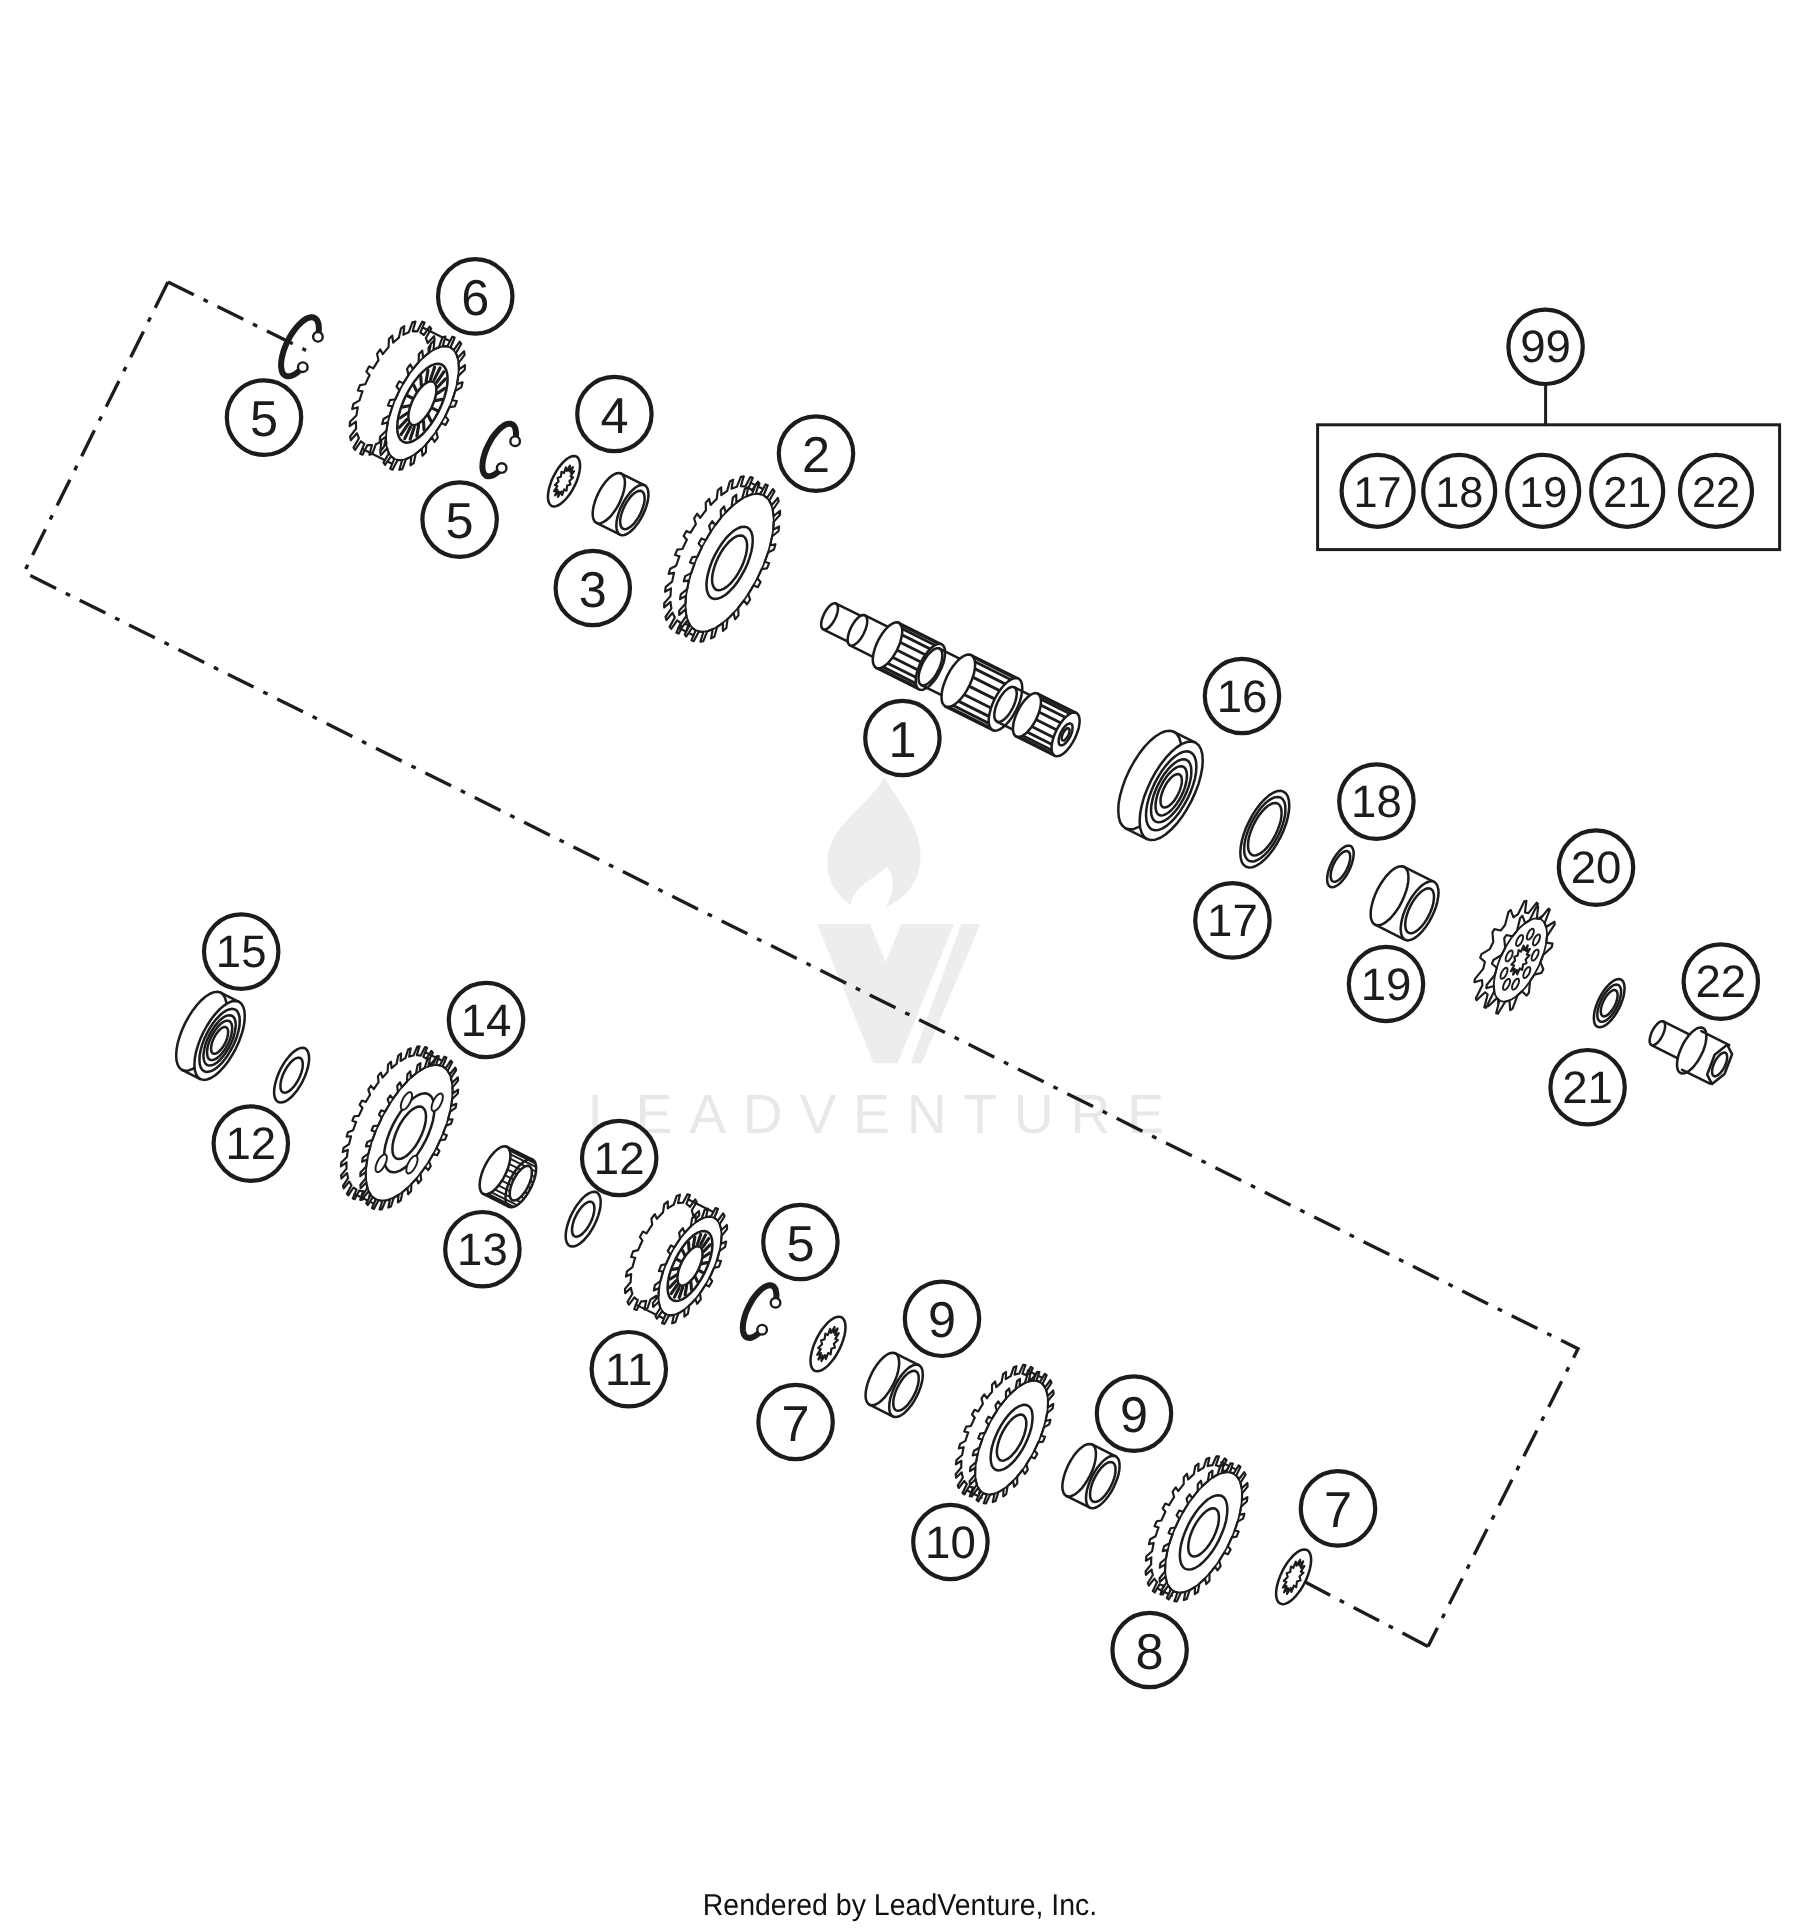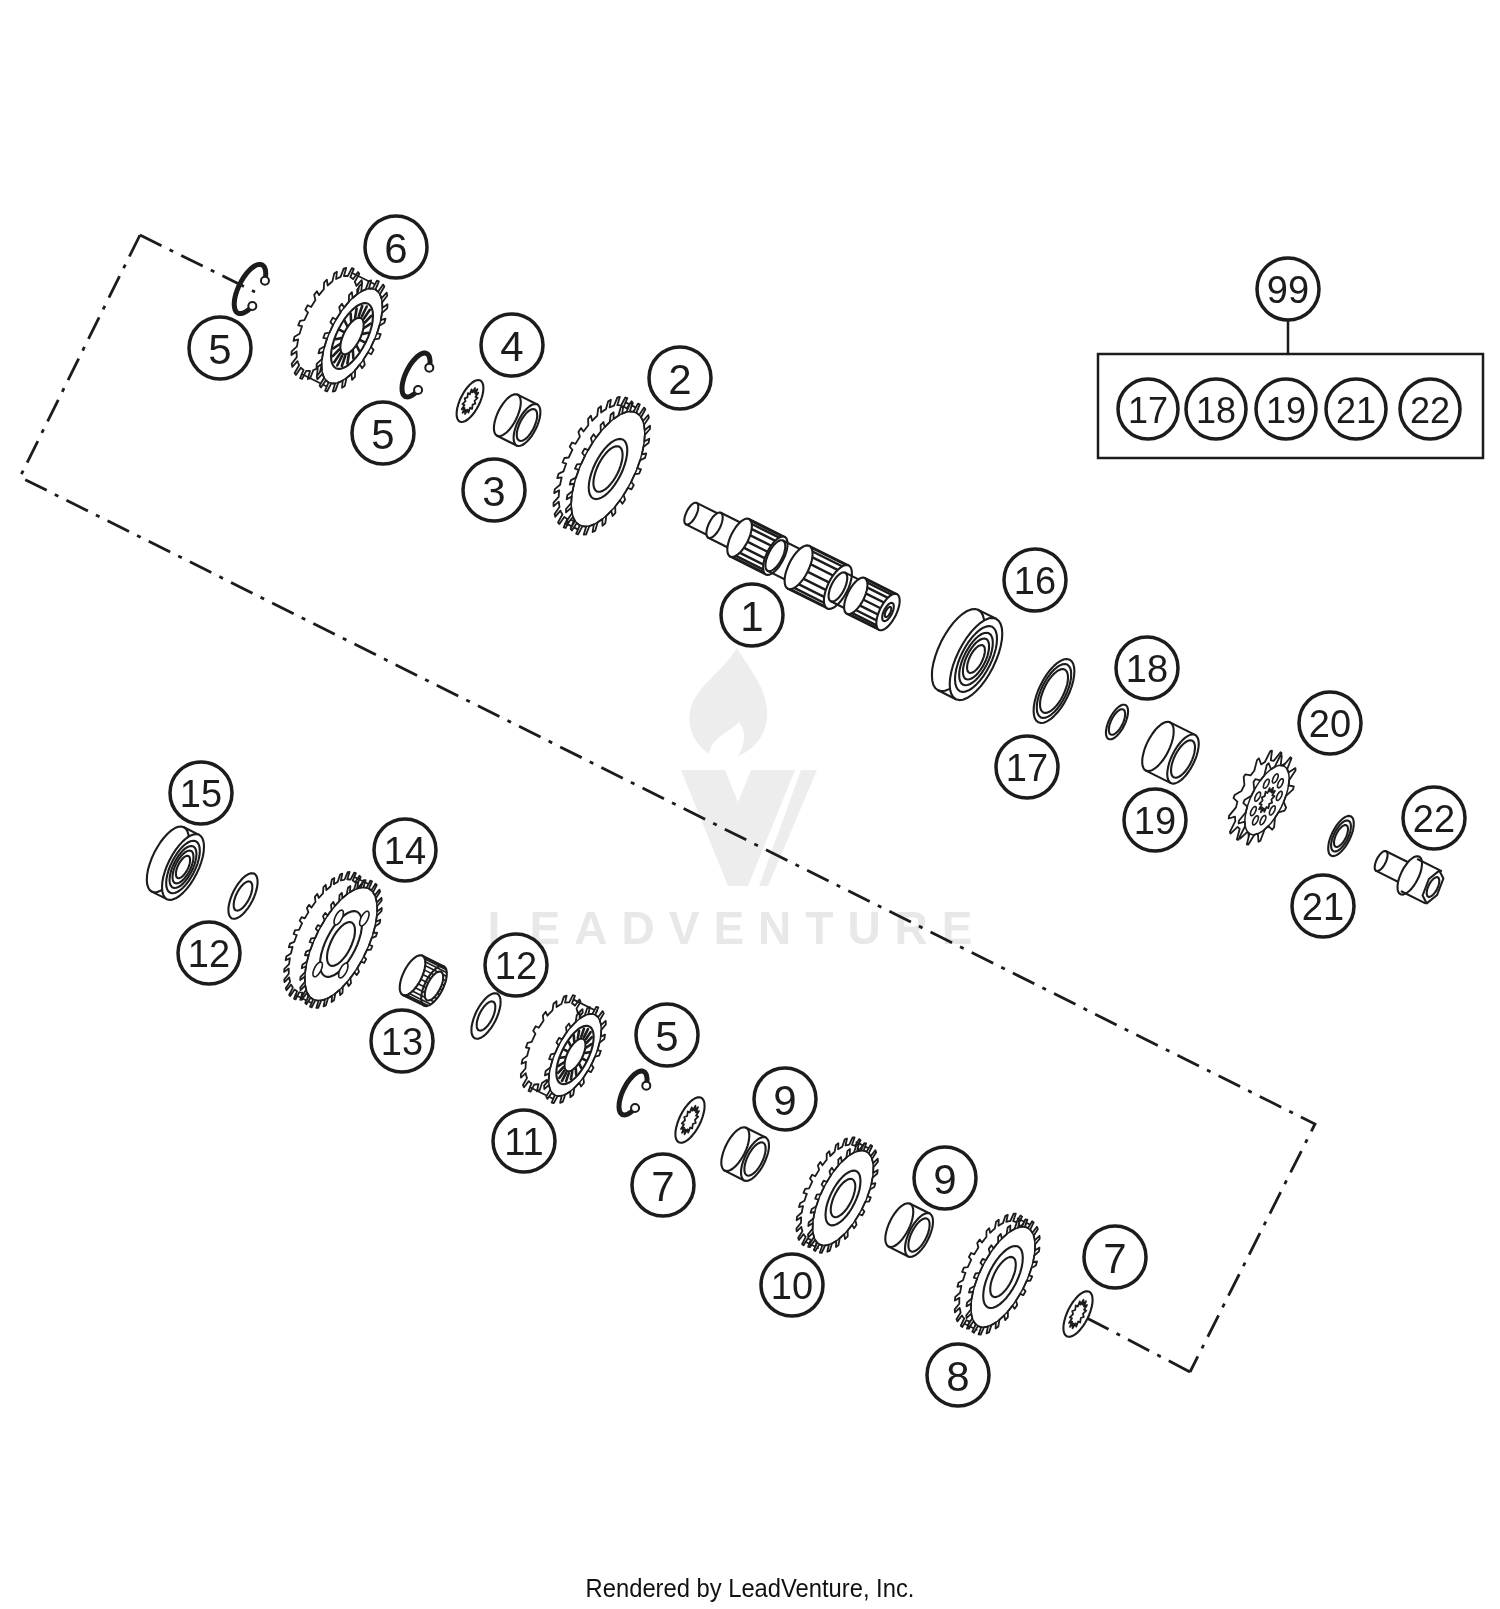--- a/index.html
+++ b/index.html
@@ -1,21 +1,21 @@
 <!DOCTYPE html>
 <html><head>
 <meta charset="utf-8">
 <style>
   html,body{margin:0;padding:0;background:#ffffff;}
   #stage{position:relative;width:1500px;height:1609px;background:#ffffff;overflow:hidden;
          font-family:"Liberation Sans", sans-serif;}
   .wm-layer{position:absolute;left:0;top:0;width:100%;height:100%;}
   .wm-logo{position:absolute;left:655px;top:642px;}
   .wm-text{position:absolute;left:737px;top:901px;transform:translateX(-50%);
-           font-weight:bold;font-size:46px;letter-spacing:14px;color:#e8e8e8;white-space:nowrap;}
+           font-weight:normal;font-size:46px;letter-spacing:14px;color:#e8e8e8;white-space:nowrap;}
   #diagram{position:absolute;left:0;top:0;}
   .footer{position:absolute;left:50%;top:1574px;transform:translateX(-50%) scaleX(0.95);
           font-size:25px;color:#111111;white-space:nowrap;}
 </style>
 </head>
 <body>
 
 <div id="stage">
 
   <div class="wm-layer">

